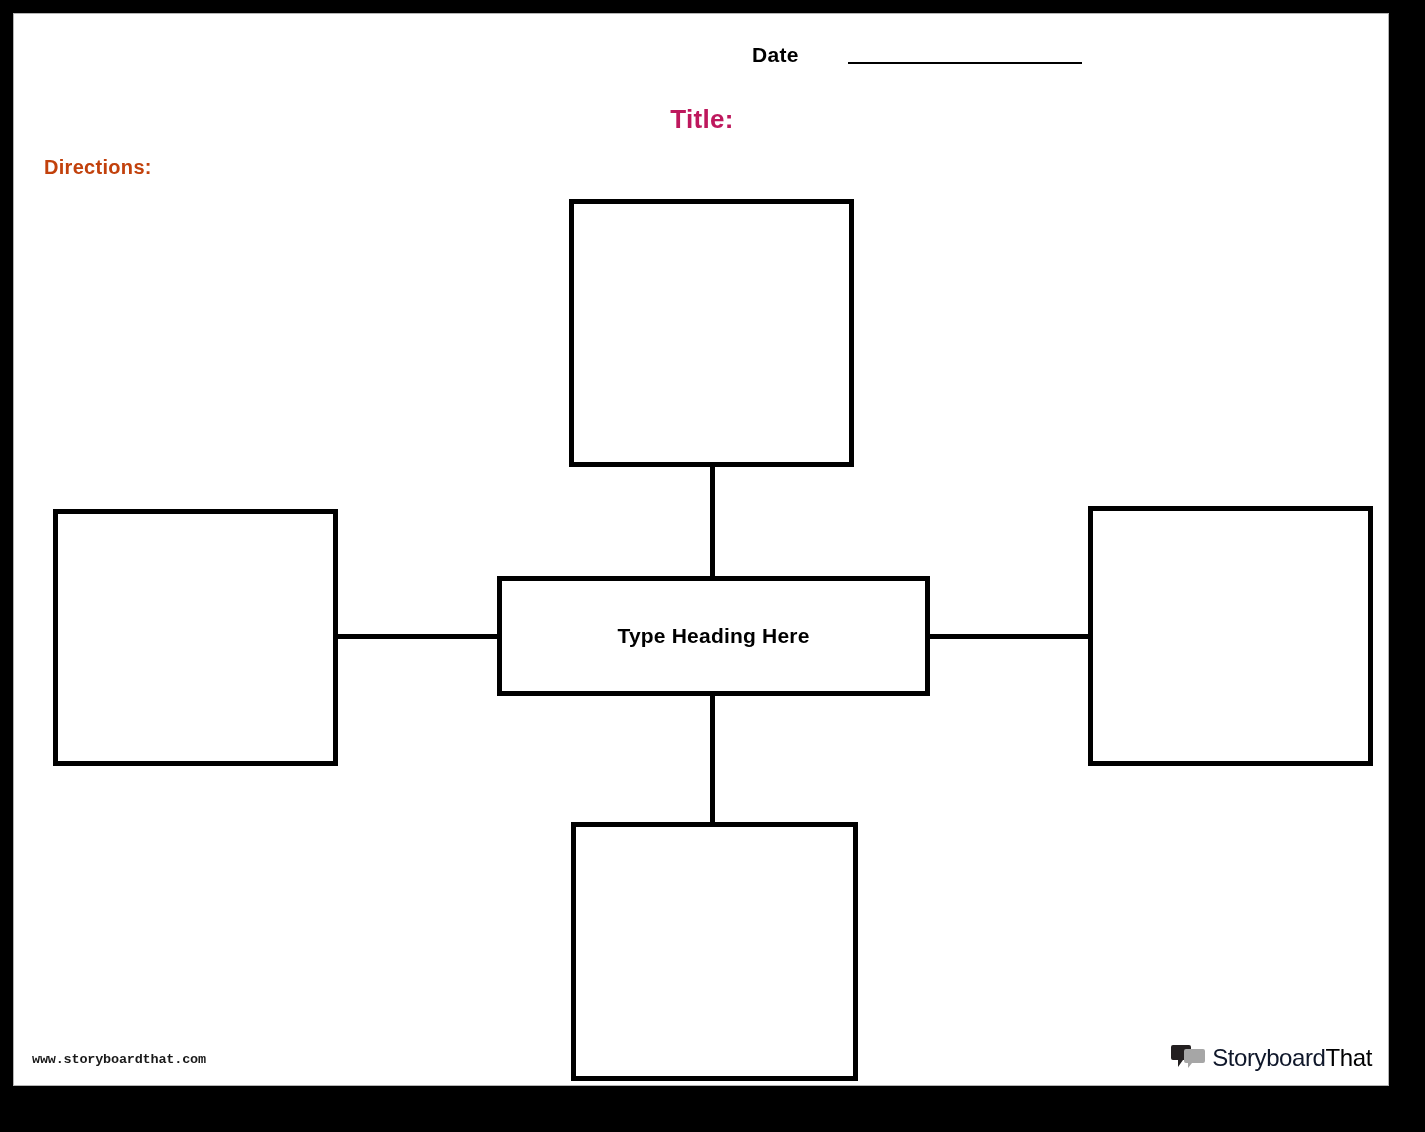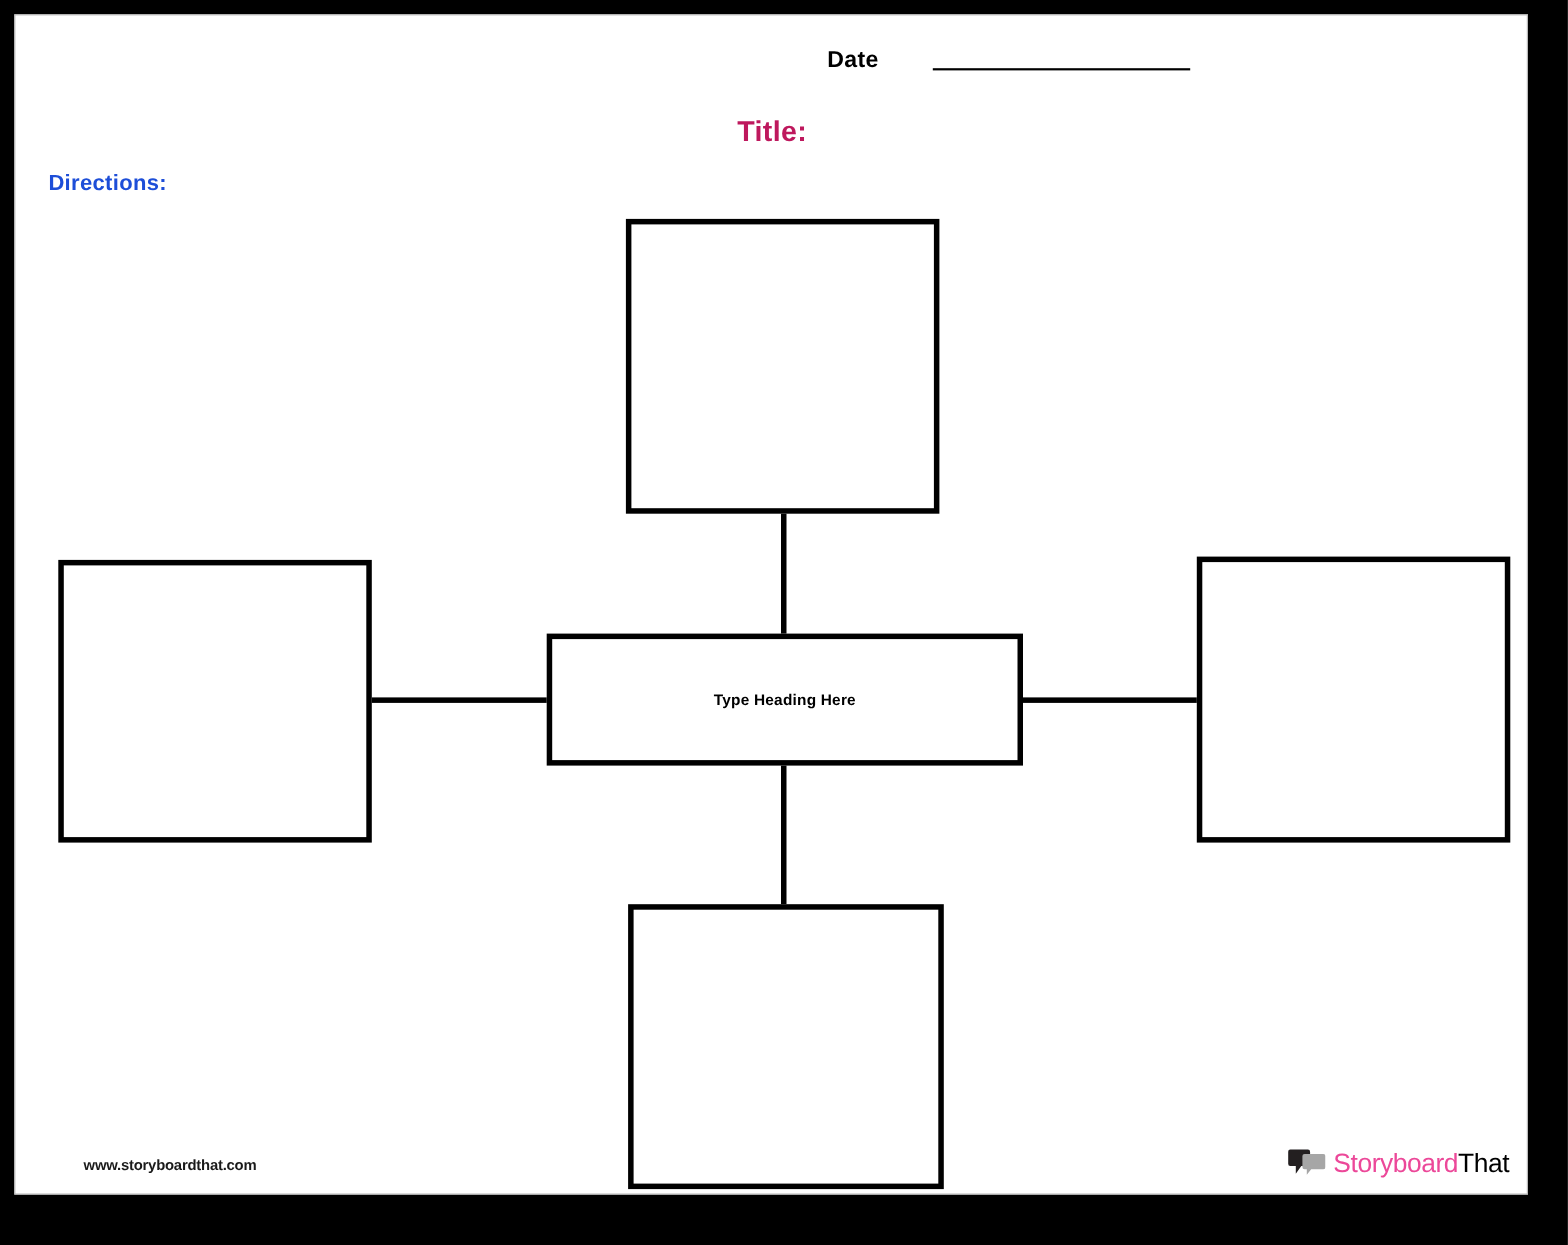--- a/index.html
+++ b/index.html
@@ -75,21 +75,21 @@
     color: #be185d;
     letter-spacing: 0.3px;
   }
 
   #directions-label {
     position: absolute;
     left: 30px;
     top: 142px;
     font-size: 20px;
     font-weight: bold;
-    color: #1d4ed8;
+    color: #c2410c;
     letter-spacing: 0.3px;
   }
 
   
   #map-canvas {
     position: absolute;
     left: 0;
     top: 0;
     width: 1376px;
     height: 1073px;
@@ -102,21 +102,21 @@
     box-sizing: border-box;
     z-index: 2;
   }
 
   .map-box.center-box {
     display: flex;
     align-items: center;
     justify-content: center;
   }
   .center-box-label {
-    font-size: 14px;
+    font-size: 21px;
     font-weight: bold;
     color: #000000;
     letter-spacing: 0.2px;
     text-align: center;
   }
 
   
   #node-top    { left: 555px; top: 185px;  width: 285px; height: 268px; }
   #node-left   { left: 39px;  top: 495px;  width: 285px; height: 257px; }
   #node-center { left: 483px; top: 562px;  width: 433px; height: 120px; }
@@ -135,26 +135,25 @@
   #connector-top-center    { left: 696px;  top: 448px; height: 120px; }
   #connector-center-bottom { left: 696px;  top: 677px; height: 136px; }
   #connector-left-center   { left: 319px;  top: 620px; width: 169px; }
   #connector-center-right  { left: 911px;  top: 620px; width: 168px; }
 
   
   #footer-url {
     position: absolute;
     left: 18px;
     bottom: 18px;
-    font-family: Liberation Sans, sans-serif;
+    font-family: Liberation Mono, monospace;
     font-size: 13.5px;
     font-weight: bold;
     color: #1a1a1a;
     letter-spacing: -0.2px;
-    margin-left: 44px;
   }
 
   #brand-logo {
     position: absolute;
     right: 16px;
     bottom: 14px;
     display: flex;
     align-items: center;
     gap: 7px;
   }
@@ -162,21 +161,21 @@
     display: block;
     width: 34px;
     height: 27px;
   }
   .logo-wordmark {
     font-size: 24px;
     letter-spacing: -0.4px;
     line-height: 1;
     white-space: nowrap;
   }
-  .logo-word-primary { color: #ec4899; }
+  .logo-word-primary { color: #0f172a; }
   .logo-word-secondary { color: #000000; }
 </style>
 </head>
 <body>
 
 <div id="worksheet-frame">
   <div id="page-sheet">
 
 
     <div class="field-row" id="date-field">

